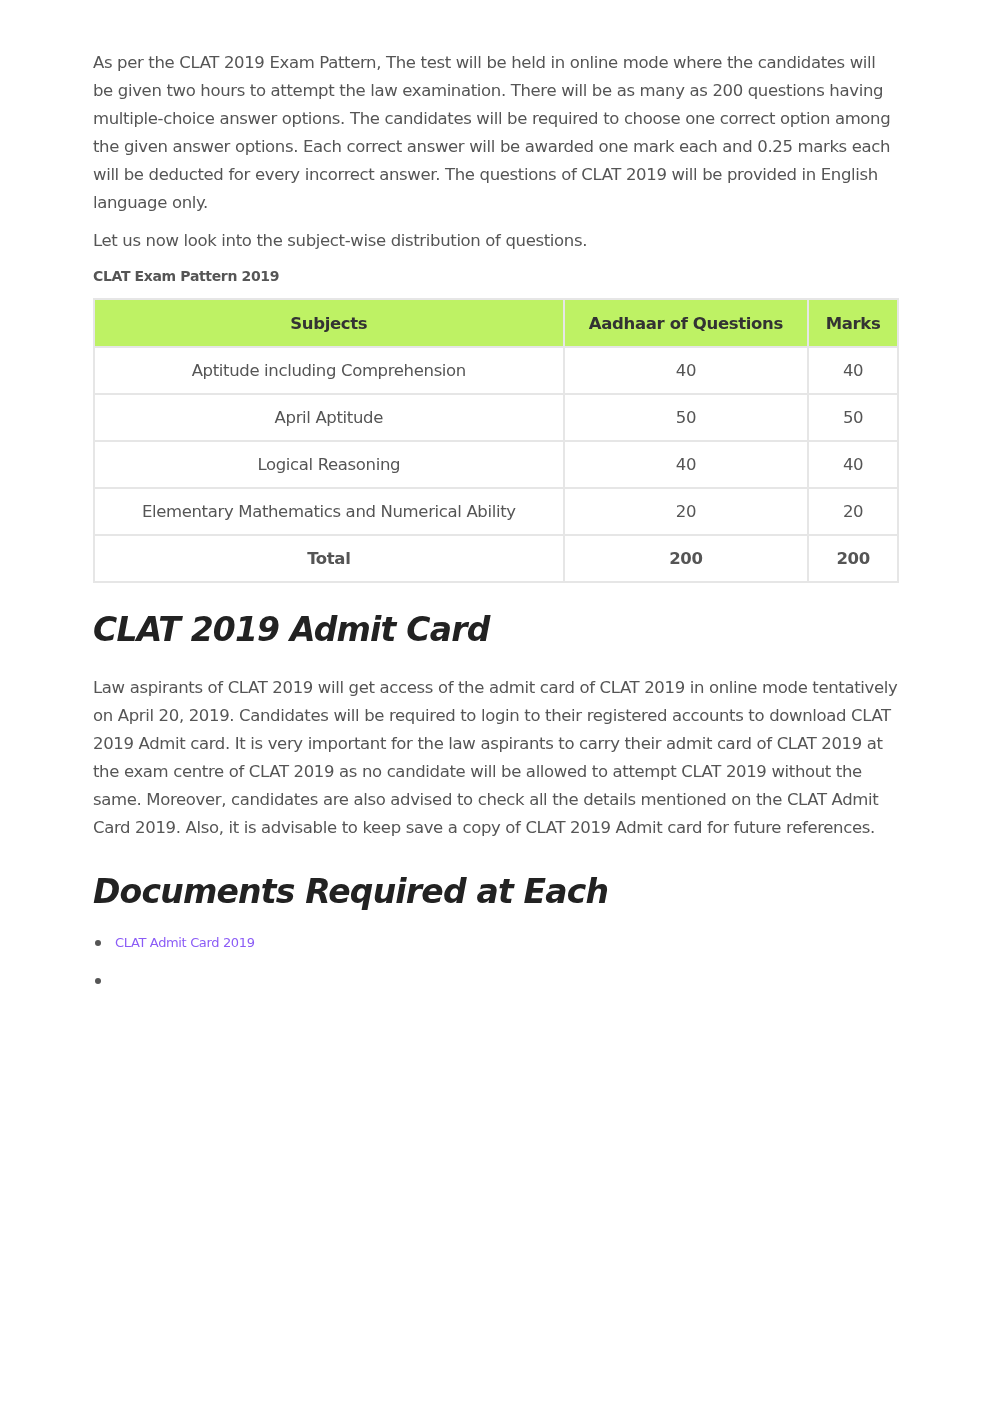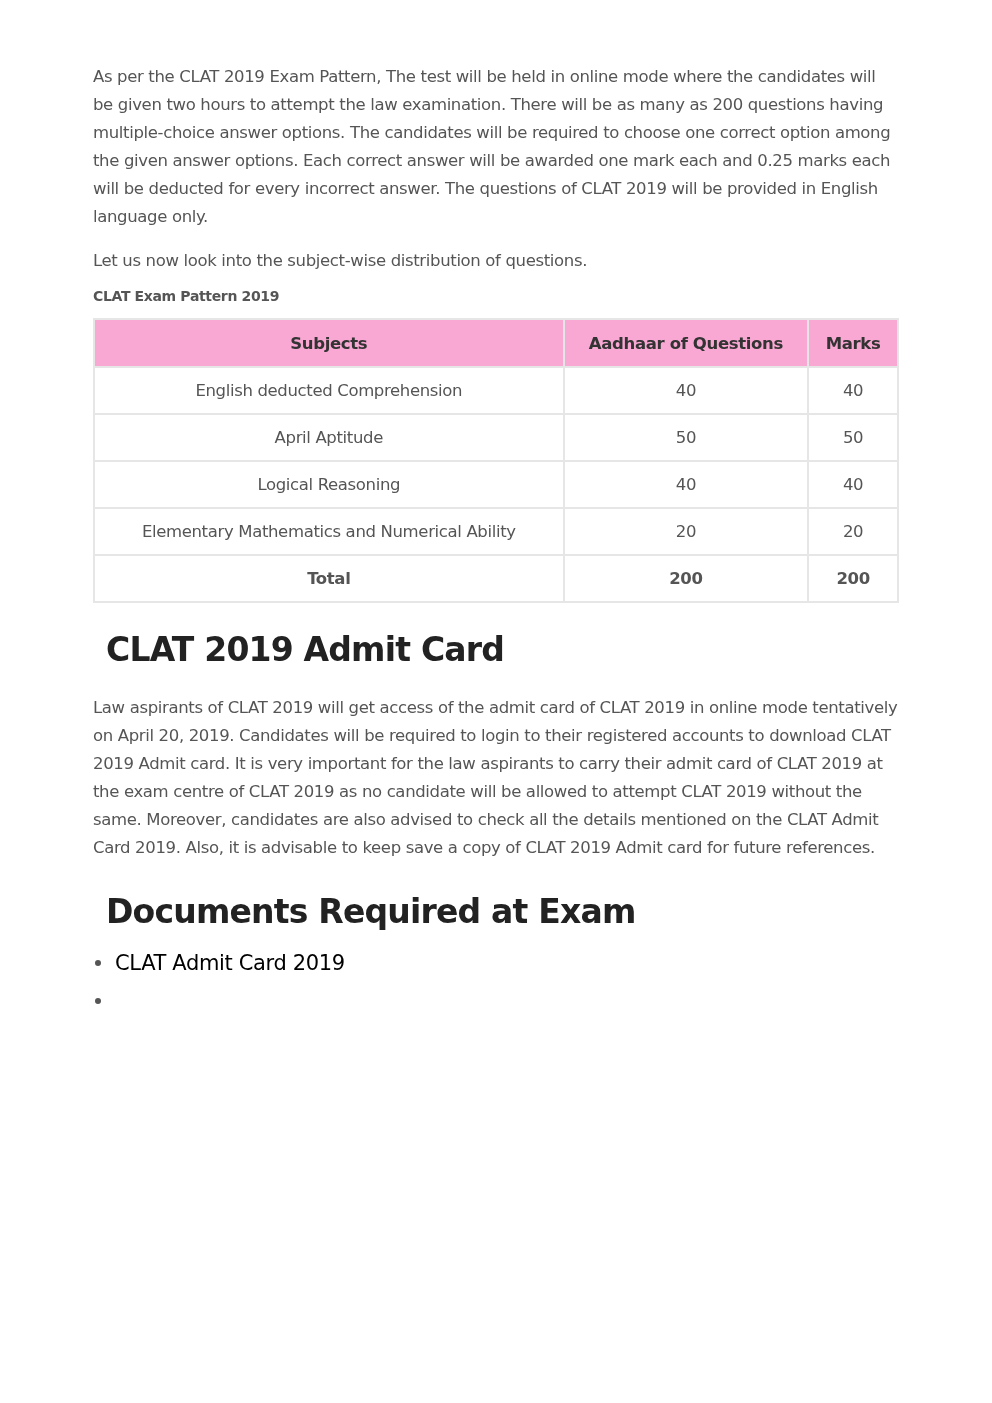--- a/index.html
+++ b/index.html
@@ -16,21 +16,21 @@
     }
     .page {
       position: absolute;
       left: 93px;
       top: 47px;
       width: 806px;
     }
     .para {
       font-size: 16.5px;
       line-height: 28px;
-      margin: 16px 0 10px 0;
+      margin: 2px 0 10px 0;
       letter-spacing: -0.35px;
       color: #555555;
     }
     .table-caption {
       font-size: 14px;
       font-weight: bold;
       color: #555555;
       margin: 0 0 11px 0;
       line-height: 22px;
       letter-spacing: -0.35px;
@@ -42,55 +42,56 @@
       letter-spacing: -0.35px;
       color: #555555;
     }
     table.exam th, table.exam td {
       border: 2px solid #e6e6e6;
       text-align: center;
       height: 45px;
       padding: 0 8px;
     }
     table.exam th {
-      background: #f9a8d4;
+      background: #bef264;
       color: #333333;
       font-weight: bold;
       height: 46px;
     }
     table.exam td.bold {
       font-weight: bold;
     }
     .col-subject { width: 455px; }
     .col-questions { width: 228px; }
     .col-marks { width: 72px; }
     h2 {
       font-size: 33px;
       font-weight: normal;
       color: #222222;
-      margin: 13px;
+      margin: 0;
       letter-spacing: -0.6px;
       line-height: 40px;
+      font-style: italic;
     }
     h2.admit { margin-top: 27px; margin-bottom: 24px; }
     h2.docs { margin-top: 30px; margin-bottom: 20px; font-weight: bold; letter-spacing: -0.8px; }
     h2.admit { font-weight: bold; letter-spacing: -0.8px; }
     ul.docs-list {
       list-style: none;
       margin: 0;
       padding: 0;
     }
     ul.docs-list li {
-      font-size: 21px;
+      font-size: 13px;
       line-height: 22px;
       margin-bottom: 16px;
       padding-left: 22px;
       position: relative;
       letter-spacing: -0.35px;
-      color: #000000;
+      color: #8b5cf6;
     }
     .bullet {
       position: absolute;
       left: 2px;
       top: 8px;
       width: 6px;
       height: 6px;
       border-radius: 50%;
       background: #555555;
     }
@@ -108,21 +109,21 @@
   <table class="exam">
     <thead>
       <tr>
         <th class="col-subject">Subjects</th>
         <th class="col-questions">Aadhaar of Questions</th>
         <th class="col-marks">Marks</th>
       </tr>
     </thead>
     <tbody>
       <tr>
-        <td>English deducted Comprehension</td>
+        <td>Aptitude including Comprehension</td>
         <td>40</td>
         <td>40</td>
       </tr>
       <tr>
         <td>April Aptitude</td>
         <td>50</td>
         <td>50</td>
       </tr>
       <tr>
         <td>Logical Reasoning</td>
@@ -138,21 +139,21 @@
         <td class="bold">Total</td>
         <td class="bold">200</td>
         <td class="bold">200</td>
       </tr>
     </tbody>
   </table>
 
   <h2 class="admit">CLAT 2019 Admit Card</h2>
   <p class="para">Law aspirants of CLAT 2019 will get access of the admit card of CLAT 2019 in online mode tentatively on April 20, 2019. Candidates will be required to login to their registered accounts to download CLAT 2019 Admit card. It is very important for the law aspirants to carry their admit card of CLAT 2019 at the exam centre of CLAT 2019 as no candidate will be allowed to attempt CLAT 2019 without the same. Moreover, candidates are also advised to check all the details mentioned on the CLAT Admit Card 2019. Also, it is advisable to keep save a copy of CLAT 2019 Admit card for future references.</p>
 
-  <h2 class="docs">Documents Required at Exam</h2>
+  <h2 class="docs">Documents Required at Each</h2>
   <ul class="docs-list">
     <li>
       <span class="bullet"></span>
       <span>CLAT Admit Card 2019</span>
     </li>
     <li>
       <span class="bullet"></span>
     </li>
   </ul>
 

